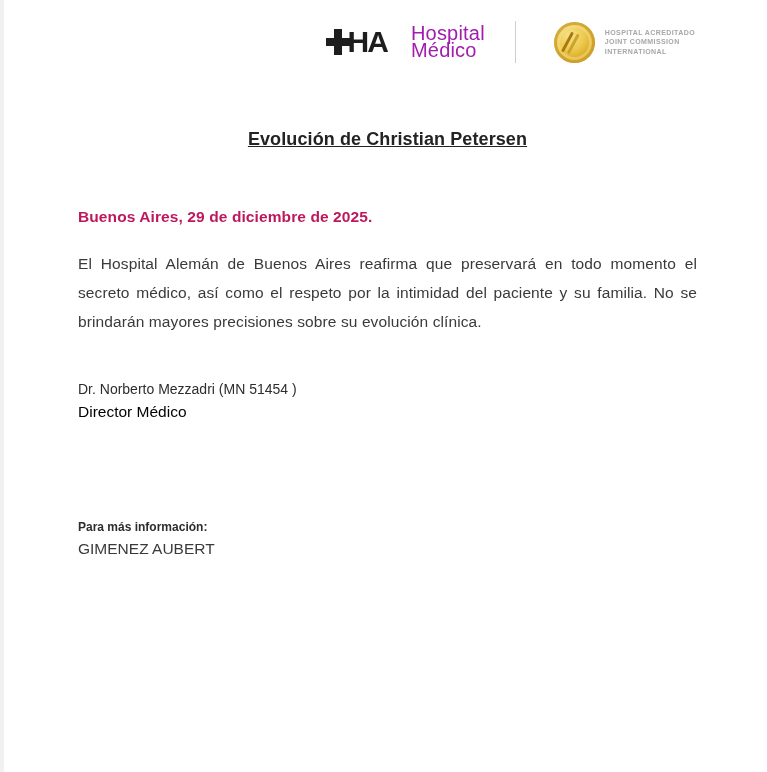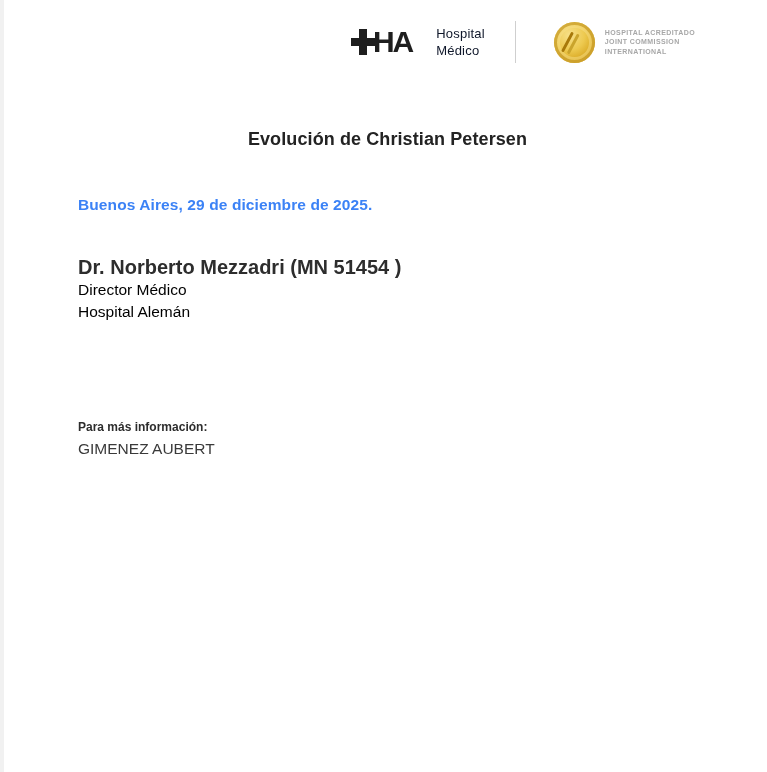--- a/index.html
+++ b/index.html
@@ -41,21 +41,21 @@
   }
   .cross-icon::after {
     left: 8px; top: 0; width: 8px; height: 26px;
   }
   .ha-letters {
     font-size: 30px; font-weight: 900; color: #1e1e1e;
     letter-spacing: -2px; line-height: 26px;
     margin-left: -4px;
   }
   .hospital-name {
-    font-size: 13px; line-height: 17px; color: #0f172a;
+    font-size: 20px; line-height: 17px; color: #a21caf;
     font-weight: 400; letter-spacing: 0.2px;
   }
   .header-divider {
     width: 1px; height: 42px; background: #cfcfcf; margin: 0 14px 0 6px;
   }
   .seal-group { display: flex; align-items: center; gap: 10px; }
   .seal {
     width: 41px; height: 41px; border-radius: 50%;
     background: radial-gradient(circle at 38% 32%, #f7e08a 0%, #edc94f 40%, #d4a017 75%, #b8860b 100%);
     box-shadow: inset 0 0 0 3px rgba(184,134,11,0.55), inset 0 0 0 6px rgba(247,224,138,0.5);
@@ -80,37 +80,38 @@
 
   
   .doc {
     padding: 0 70px 0 78px;
   }
   .doc-title {
     text-align: center;
     font-size: 18px; font-weight: 700; color: #232323;
     margin-top: 63px;
     letter-spacing: 0.1px;
+    text-decoration: underline;
   }
   .dateline {
-    margin-top: 46px;
-    font-size: 15.5px; font-weight: 700; color: #3b82f6;
+    margin-top: 58px;
+    font-size: 15.5px; font-weight: 700; color: #be185d;
     letter-spacing: 0.1px;
   }
   .para {
     margin-top: 23px;
     font-size: 15.5px; line-height: 29px;
     text-align: justify;
     color: #3a3a3a;
     letter-spacing: 0.1px;
   }
   .para + .para { margin-top: 19px; }
   .signature { margin-top: 42px; }
   .sig-name {
-    font-size: 20px; font-weight: 700; color: #2d2d2d;
+    font-size: 14px; font-weight: 400; color: #2d2d2d;
     line-height: 23px;
   }
   .sig-line {
     font-size: 15.5px; color: #000000; line-height: 22px;
   }
   .contact { margin-top: 94px; }
   .contact-heading {
     font-size: 12px; font-weight: 700; color: #2d2d2d; line-height: 21px;
   }
   .contact-line {
@@ -144,25 +145,25 @@
       </div>
     </div>
   </div>
 </div>
 
 <div class="doc">
   <div class="doc-title">Evolución de Christian Petersen</div>
 
   <div class="dateline">Buenos Aires, 29 de diciembre de 2025.</div>
 
+  <p class="para">El Hospital Alemán de Buenos Aires reafirma que preservará en todo momento el secreto médico, así como el respeto por la intimidad del paciente y su familia. No se brindarán mayores precisiones sobre su evolución clínica.</p>
 
   <div class="signature">
     <div class="sig-name">Dr. Norberto Mezzadri (MN 51454 )</div>
     <div class="sig-line">Director Médico</div>
-    <div class="sig-line">Hospital Alemán</div>
   </div>
 
   <div class="contact">
     <div class="contact-heading">Para más información:</div>
     <div class="contact-line">GIMENEZ AUBERT</div>
 
   </div>
 </div>
 
 </body></html>

